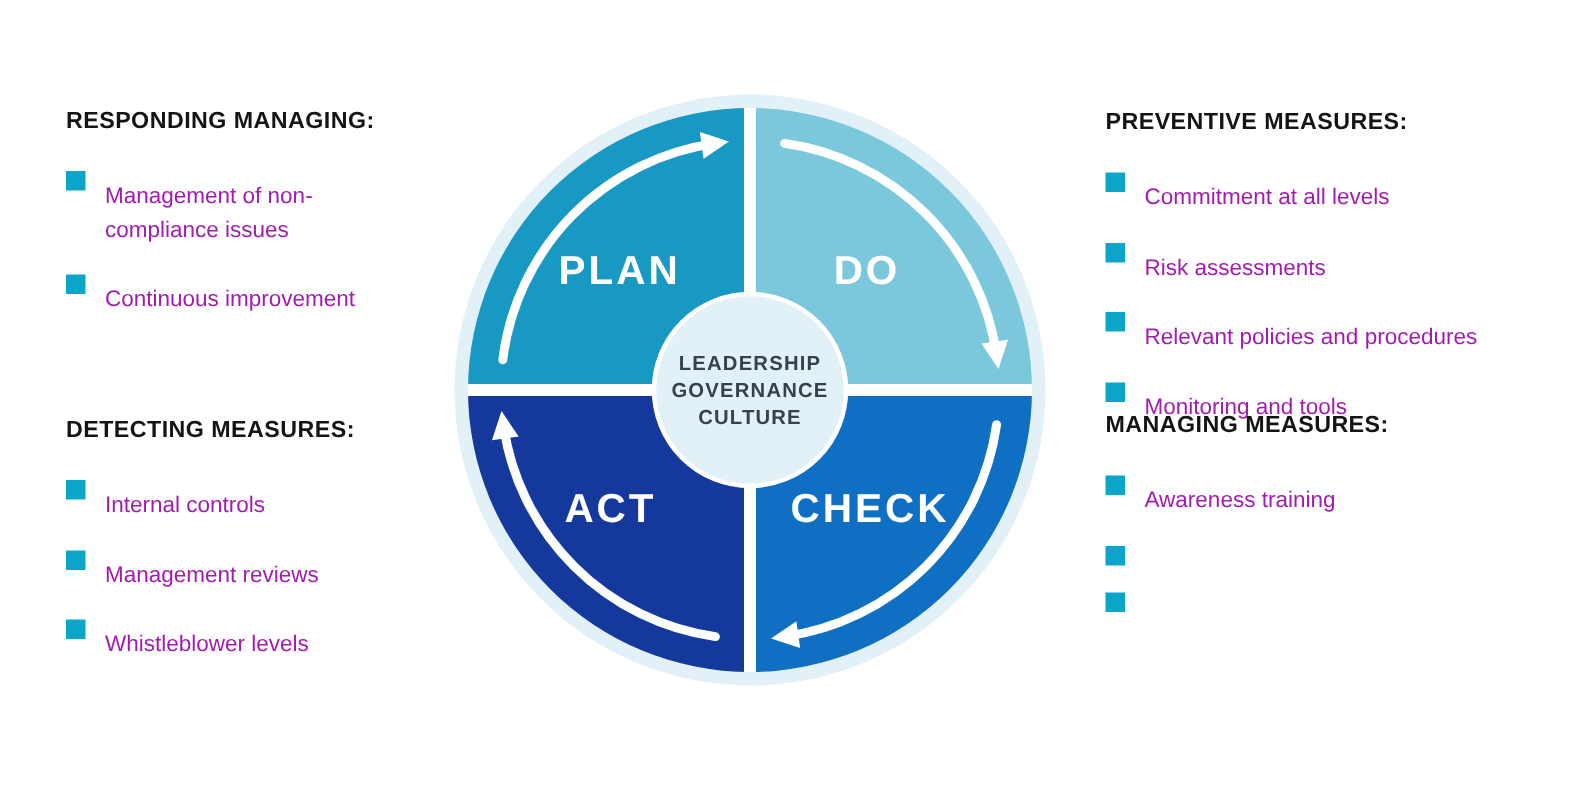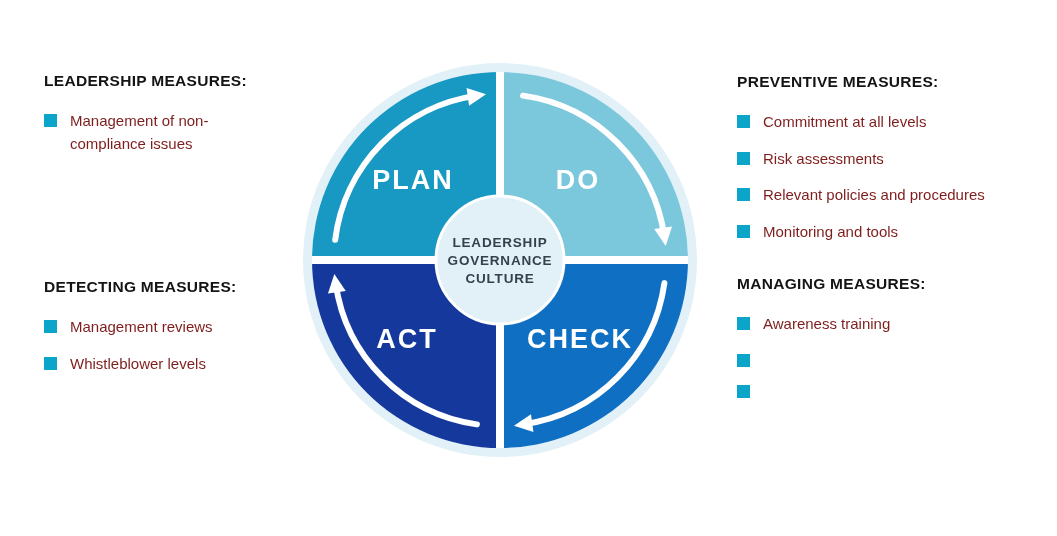--- a/index.html
+++ b/index.html
@@ -30,21 +30,22 @@
   .bullet {
     flex: 0 0 auto;
     width: 13px; height: 13px;
     background: #0BA5CA;
     margin-top: 4px;
     margin-right: 13px;
   }
   .item-text {
     font-size: 15px;
     line-height: 22.5px;
-    color: #7f1d1d;
+    color: #a21caf;
+    margin-top: 10px;
   }
   .sec-responding { left: 44px; top: 71px;  width: 232px; }
   .sec-detecting  { left: 44px; top: 277px; width: 232px; }
   .sec-preventive { left: 737px; top: 72px;  width: 322px; }
   .sec-managing   { left: 737px; top: 274px; width: 322px; }
 
   .cycle-svg { position: absolute; left: 290px; top: 50px; }
   .quad-label {
     font-weight: 700;
     font-size: 27px;
@@ -61,32 +62,40 @@
     fill: none;
     stroke: #ffffff;
     stroke-width: 6;
     stroke-linecap: round;
   }
 </style>
 </head>
 <body>
 
 <section class="text-block sec-responding">
-  <h3>LEADERSHIP MEASURES:</h3>
+  <h3>RESPONDING MANAGING:</h3>
   <ul>
     <li>
       <span class="bullet"></span>
       <span class="item-text">Management of non-compliance issues</span>
+    </li>
+    <li>
+      <span class="bullet"></span>
+      <span class="item-text">Continuous improvement</span>
     </li>
   </ul>
 </section>
 
 <section class="text-block sec-detecting">
   <h3>DETECTING MEASURES:</h3>
   <ul>
+    <li>
+      <span class="bullet"></span>
+      <span class="item-text">Internal controls</span>
+    </li>
     <li>
       <span class="bullet"></span>
       <span class="item-text">Management reviews</span>
     </li>
     <li>
       <span class="bullet"></span>
       <span class="item-text">Whistleblower levels</span>
     </li>
   </ul>
 </section>

